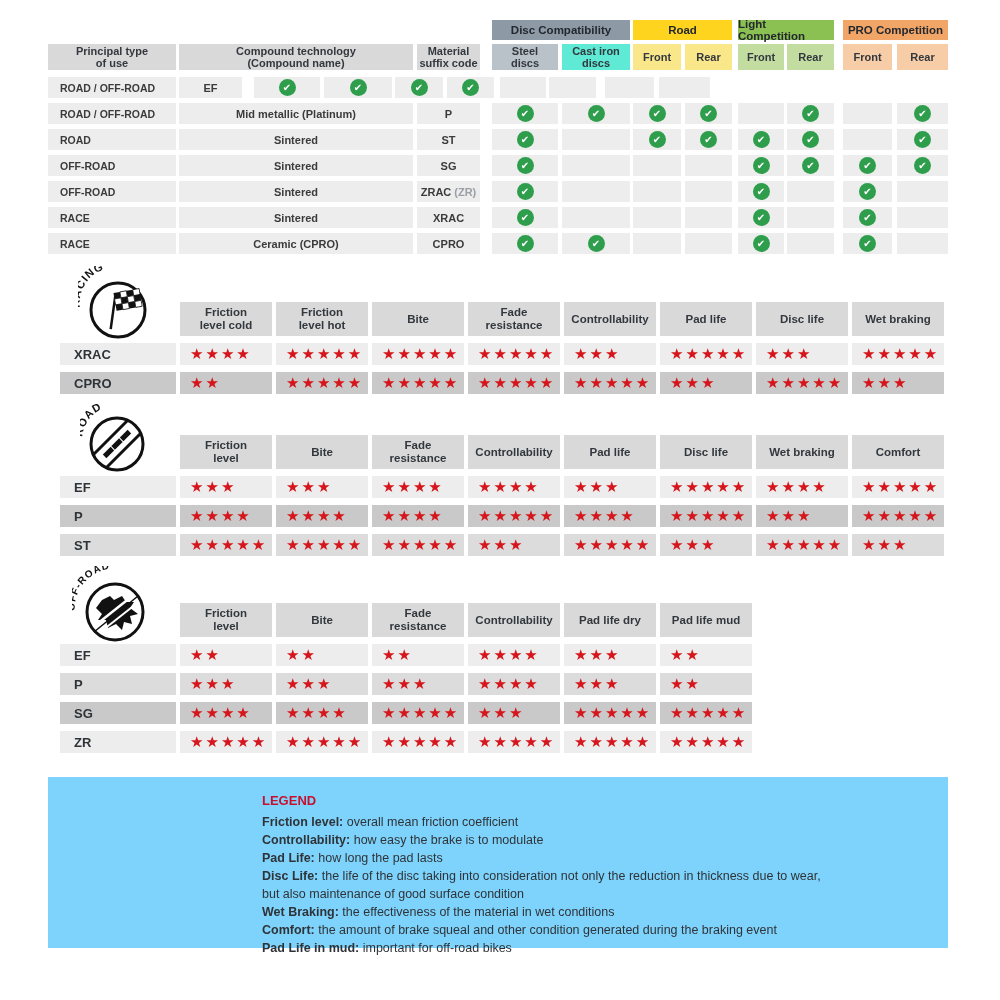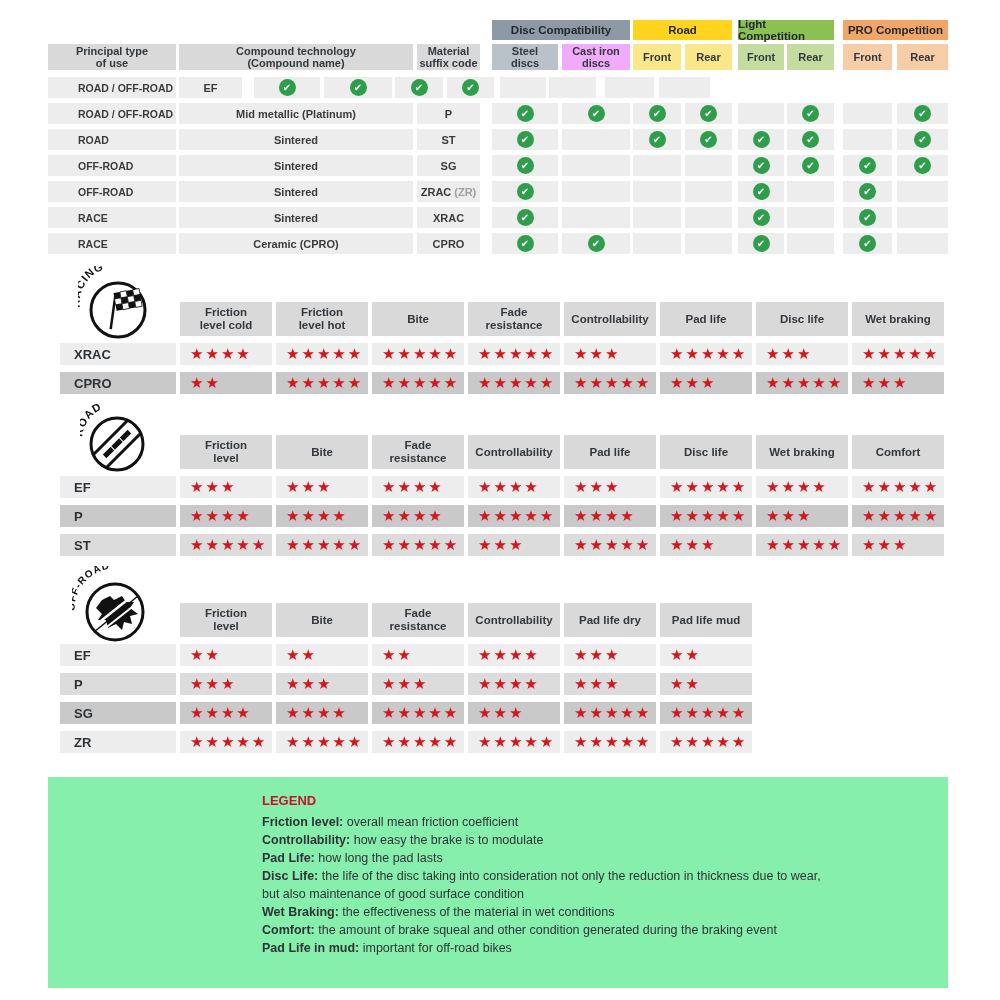--- a/index.html
+++ b/index.html
@@ -29,21 +29,21 @@
   .tc3{width:66px;margin-right:4px;}
   .tc4{width:68px;margin-right:3px;}
   .tc5{width:48px;margin-right:4px;}
   .tc6{width:47px;margin-right:6px;}
   .tc7{width:46px;margin-right:3px;}
   .tc8{width:47px;margin-right:9px;}
   .tc9{width:49px;margin-right:5px;}
   .tc10{width:51px;}
   .hcell{background:#d9d9d9;color:#33383e;}
   .subcell{color:#33383e;}
-  .use-cell{justify-content:flex-start;padding-left:30px;font-size:10.5px;text-align:left;}
+  .use-cell{justify-content:flex-start;padding-left:12px;font-size:10.5px;text-align:left;}
   .code-alt{color:#9aa0a6;margin-left:3px;}
   .check{width:17px;height:17px;border-radius:50%;background:#2f9e4c;color:#fff;
          display:flex;align-items:center;justify-content:center;font-size:10px;
          font-family:"DejaVu Sans",sans-serif;}
 
   
   .rtable{position:absolute;left:60px;}
   #rt1{top:302px;}
   #rt2{top:435px;}
   #rt3{top:603px;}
@@ -63,22 +63,22 @@
          font-family:"DejaVu Sans",sans-serif;}
 
   
   .section-icon{position:absolute;}
   #icon-racing{left:78px;top:266px;}
   #icon-road{left:80px;top:404px;}
   #icon-offroad{left:72px;top:566px;}
   .arc-text{font-family:"Liberation Sans",sans-serif;font-weight:bold;fill:#111;letter-spacing:1px;}
 
   
-  #legend-box{position:absolute;left:48px;top:777px;width:900px;height:211px;
-              box-sizing:border-box;background:#86efac;padding:16px 30px 0 214px;}
+  #legend-box{position:absolute;left:48px;top:777px;width:900px;height:171px;
+              box-sizing:border-box;background:#7dd3fc;padding:16px 30px 0 214px;}
   #legend-title{color:#c8102e;font-weight:bold;font-size:13px;margin-bottom:5px;}
   .legend-line{font-size:12.5px;line-height:18px;color:#2f3337;}
   .legend-term{font-weight:bold;}
 </style>
 </head>
 <body>
 
 <div class="page">
 
   <div id="compat-table">
@@ -91,21 +91,21 @@
       </div>
       <div class="trow sub-row">
         <div class="tc tc0 hcell">Principal type
 of use</div>
         <div class="tc tc1 hcell">Compound technology
 (Compound name)</div>
         <div class="tc tc2 hcell">Material
 suffix code</div>
         <div class="tc tc3 subcell" style="background: rgb(185, 193, 201);">Steel
 discs</div>
-        <div class="tc tc4 subcell" style="background: #f0abfc;">Cast iron
+        <div class="tc tc4 subcell" style="background: #5eead4;">Cast iron
 discs</div>
         <div class="tc tc5 subcell" style="background: rgb(249, 231, 138);">Front</div>
         <div class="tc tc6 subcell" style="background: rgb(249, 231, 138);">Rear</div>
         <div class="tc tc7 subcell" style="background: rgb(195, 221, 161);">Front</div>
         <div class="tc tc8 subcell" style="background: rgb(195, 221, 161);">Rear</div>
         <div class="tc tc9 subcell" style="background: rgb(247, 205, 167);">Front</div>
         <div class="tc tc10 subcell" style="background: rgb(247, 205, 167);">Rear</div>
       </div>
       <div class="trow body-row">
         <div class="tc tc0 use-cell">ROAD / OFF-ROAD</div>

